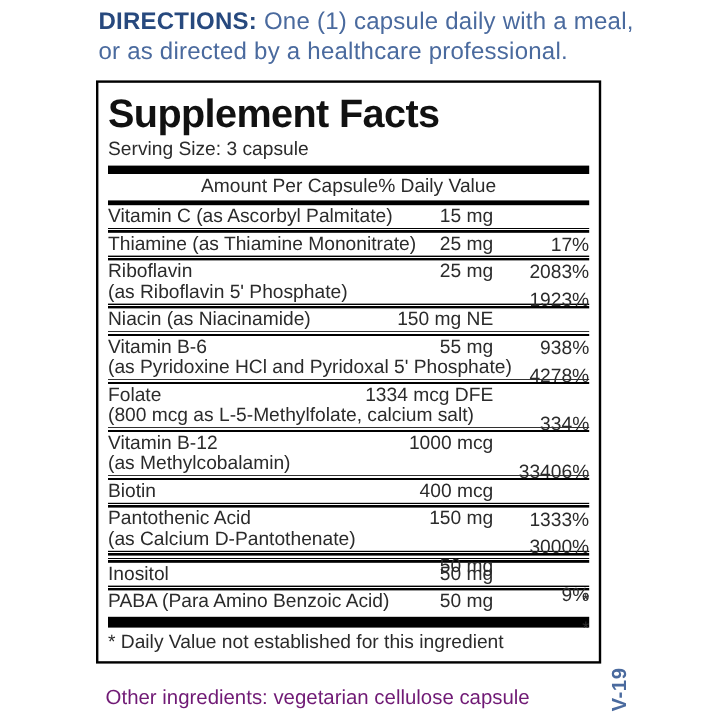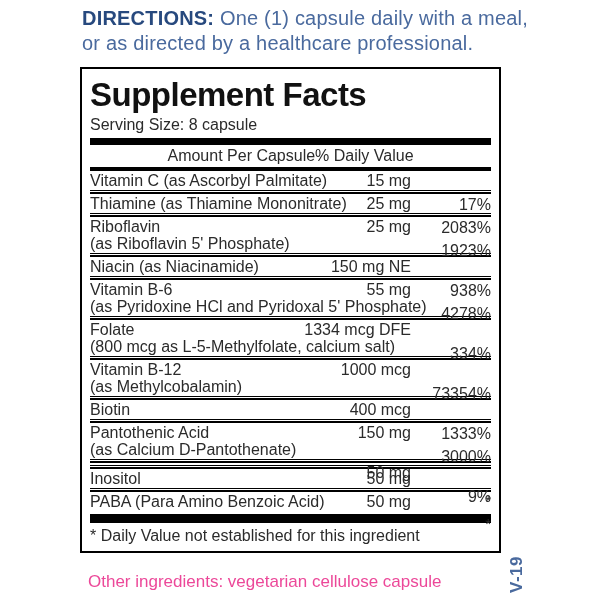--- a/index.html
+++ b/index.html
@@ -55,31 +55,31 @@
   }
   .footnote{font-size:16px;line-height:18px;padding:1px 0 2px 0;white-space:nowrap;}
   .side-label{
     position:absolute;left:507px;top:593px;
     transform:rotate(-90deg);transform-origin:0 0;
     font-size:17px;font-weight:bold;letter-spacing:0.5px;
     color:var(--side-label-color);white-space:nowrap;
   }
   .other{
     position:absolute;left:88px;top:572px;
-    font-size:17px;color:#ec4899;white-space:nowrap;
+    font-size:17px;color:#701a75;white-space:nowrap;
   }
 </style>
 </head>
 <body>
 
 <p class="directions"><b>DIRECTIONS:</b><span> One (1) capsule daily with a meal, or as directed by a healthcare professional.</span></p>
 
 <div class="panel">
   <div class="panel-title">Supplement Facts</div>
-  <div class="serving">Serving Size: 8 capsule</div>
+  <div class="serving">Serving Size: 3 capsule</div>
   <div class="bar bar-a"></div>
   <div class="header-row">
     <span>Amount Per Capsule</span>
     <span>% Daily Value</span>
   </div>
   <div class="bar bar-b"></div>
   <div>
   <div class="row">
     <span class="nm">Vitamin C (as Ascorbyl Palmitate)</span>
     <span class="amt">15 mg</span>
@@ -118,21 +118,21 @@
   <div class="row">
     <span class="nm">Folate</span>
     <span class="amt">1334 mcg DFE</span>
     <span class="dv">334%</span>
     <div class="row-line2">(800 mcg as L-5-Methylfolate, calcium salt)</div>
   </div>
 <div class="divider"></div>
   <div class="row">
     <span class="nm">Vitamin B-12</span>
     <span class="amt">1000 mcg</span>
-    <span class="dv">73354%</span>
+    <span class="dv">33406%</span>
     <div class="row-line2">(as Methylcobalamin)</div>
   </div>
 <div class="divider"></div>
   <div class="row">
     <span class="nm">Biotin</span>
     <span class="amt">400 mcg</span>
     <span class="dv">1333%</span>
 
   </div>
 <div class="divider"></div>

